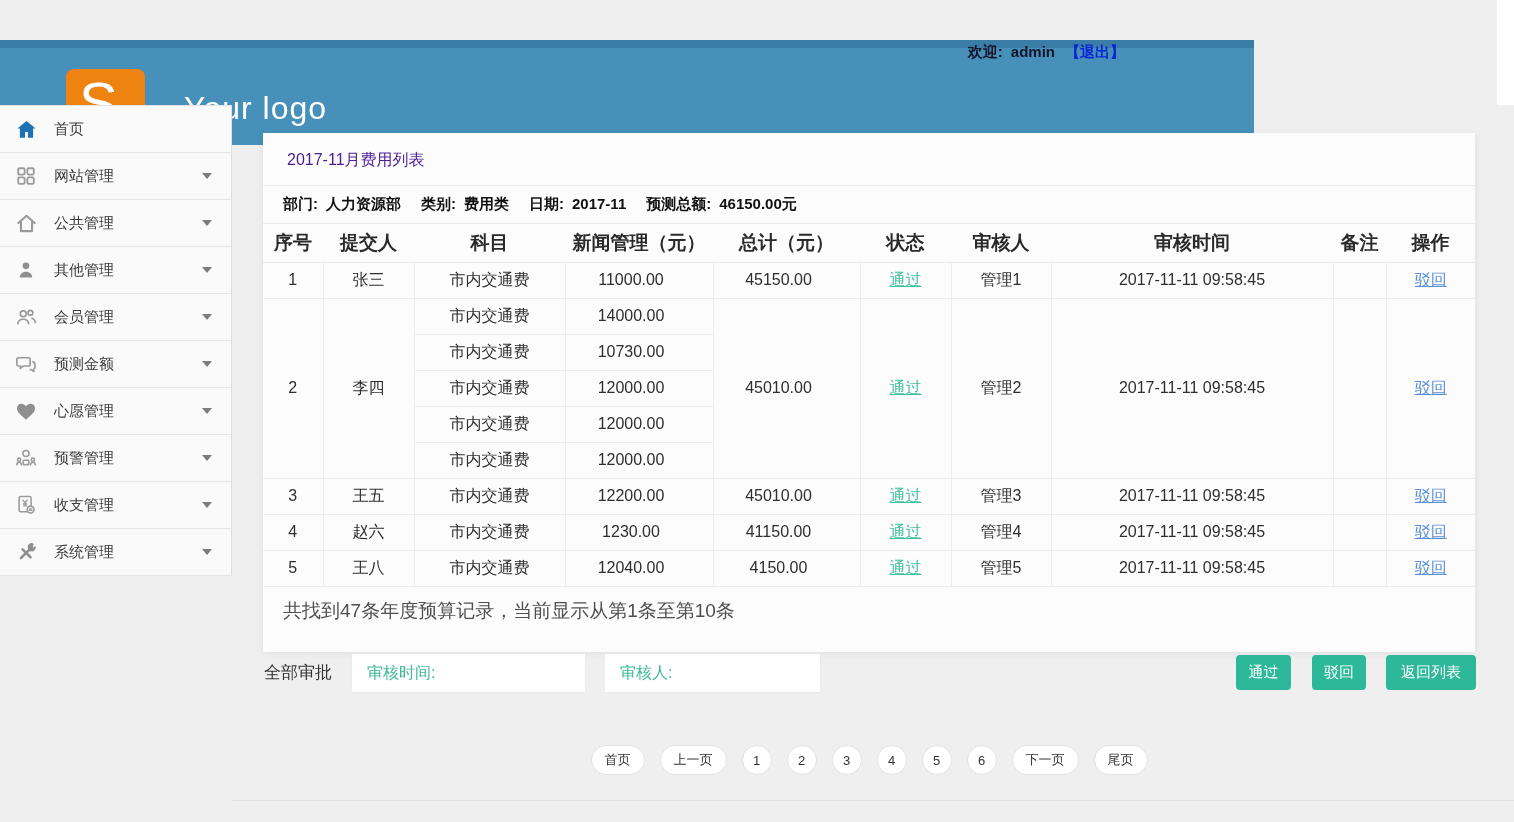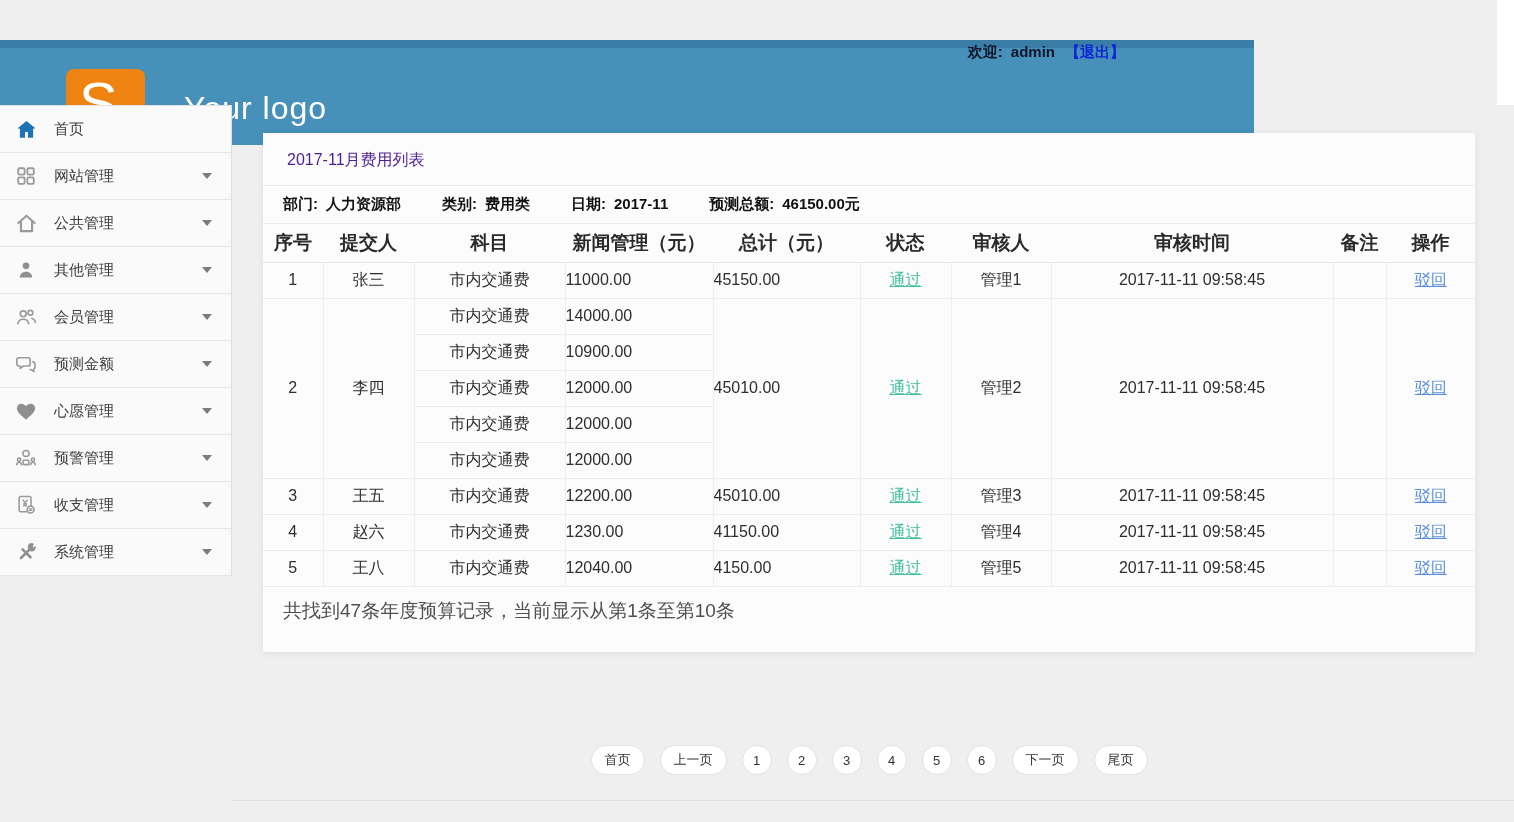--- a/index.html
+++ b/index.html
@@ -25,29 +25,29 @@
   
   .sidebar { position:absolute; left:0; top:105px; width:232px; border-top:1px solid #e3e3e3; }
   .side-item { height:47px; display:flex; align-items:center; padding-left:13px; background:#fafafa; border-bottom:1px solid #e5e5e5; border-right:1px solid #dedede; cursor:pointer; }
   .side-item .icon { width:26px; display:flex; justify-content:center; align-items:center; }
   .side-item .lbl { margin-left:15px; font-size:15px; color:#3c3c3c; }
   .caret { margin-left:auto; margin-right:19px; width:0; height:0; border-left:5px solid transparent; border-right:5px solid transparent; border-top:6px solid #7c7c7c; }
 
   
   .panel { position:absolute; left:263px; top:133px; width:1212px; background:#fcfcfc; box-shadow:0 1px 7px rgba(0,0,0,.07); }
   .panel-title { height:53px; line-height:53px; padding-left:24px; font-size:16px; color:#4c1d95; border-bottom:1px solid #ececec; }
-  .filter-bar { height:38px; display:flex; align-items:center; padding-left:20px; gap:41px; border-bottom:1px solid #ececec; font-size:15px; font-weight:700; color:#101010; }
+  .filter-bar { height:38px; display:flex; align-items:center; padding-left:20px; gap:20px; border-bottom:1px solid #ececec; font-size:15px; font-weight:700; color:#101010; }
   .filter .f-label { margin-right:8px; }
 
   table.expense { width:100%; border-collapse:collapse; table-layout:fixed; }
   table.expense th { height:38px; font-size:19px; font-weight:700; color:#2a2a2a; text-align:center; border-bottom:1px solid #e6e6e6; }
   table.expense td { height:36px; font-size:16px; color:#2e2e2e; text-align:center; border-bottom:1px solid #ededed; border-left:1px solid #ededed; border-right:1px solid #ededed; overflow:hidden; }
   table.expense tr td:first-child { border-left:none; }
   table.expense tr td:last-child { border-right:none; }
-  table.expense td.num { text-align:left; padding-right:16px; }
+  table.expense td.num { text-align:center; padding-right:16px; }
   a.status-link { color:#41bf9f; text-decoration:underline; cursor:pointer; }
   a.reject-link { color:#5b90d9; text-decoration:underline; cursor:pointer; }
   .summary { padding:11px 20px 28px; font-size:19px; color:#4f4f4f; }
 
   
   .batch { position:absolute; left:263px; top:654px; width:1212px; height:38px; }
   .batch-label { position:absolute; left:1px; top:0; line-height:38px; font-size:17px; color:#333; }
   .batch input { position:absolute; top:0; height:38px; border:none; outline:none; background:#fff; padding:0 15px; font-size:16px; color:#333;
                  font-family:"Liberation Sans","DejaVu Sans",sans-serif; box-shadow:0 1px 2px rgba(0,0,0,.03); }
   .batch input::placeholder { color:#3cb897; opacity:1; }
@@ -251,21 +251,21 @@
             <td class="num">14000.00</td>
             <td rowspan="5" class="num">45010.00</td>
             <td rowspan="5"><a class="status-link">通过</a></td>
             <td rowspan="5">管理2</td>
             <td rowspan="5">2017-11-11 09:58:45</td>
             <td rowspan="5"></td>
             <td rowspan="5"><a class="reject-link">驳回</a></td>
           </tr>
           <tr>
             <td>市内交通费</td>
-            <td class="num">10900.00</td>
+            <td class="num">10730.00</td>
           </tr>
           <tr>
             <td>市内交通费</td>
             <td class="num">12000.00</td>
           </tr>
           <tr>
             <td>市内交通费</td>
             <td class="num">12000.00</td>
           </tr>
           <tr>
@@ -306,20 +306,28 @@
             <td>管理5</td>
             <td>2017-11-11 09:58:45</td>
             <td></td>
             <td><a class="reject-link">驳回</a></td>
           </tr>
         </tbody>
     </table>
     <div class="summary">共找到47条年度预算记录，当前显示从第1条至第10条</div>
   </section>
 
+  <div class="batch">
+    <span class="batch-label">全部审批</span>
+    <input id="audit-time-input" placeholder="审核时间:" style="">
+    <input id="auditor-input" placeholder="审核人:" style="">
+    <button class="btn" id="approve-btn">通过</button>
+    <button class="btn" id="reject-btn">驳回</button>
+    <button class="btn" id="back-btn">返回列表</button>
+  </div>
 
   <div class="pagination" id="pagination">
       <button class="pg">首页</button>
       <button class="pg">上一页</button>
       <button class="pg num">1</button>
       <button class="pg num">2</button>
       <button class="pg num">3</button>
       <button class="pg num">4</button>
       <button class="pg num">5</button>
       <button class="pg num">6</button>

